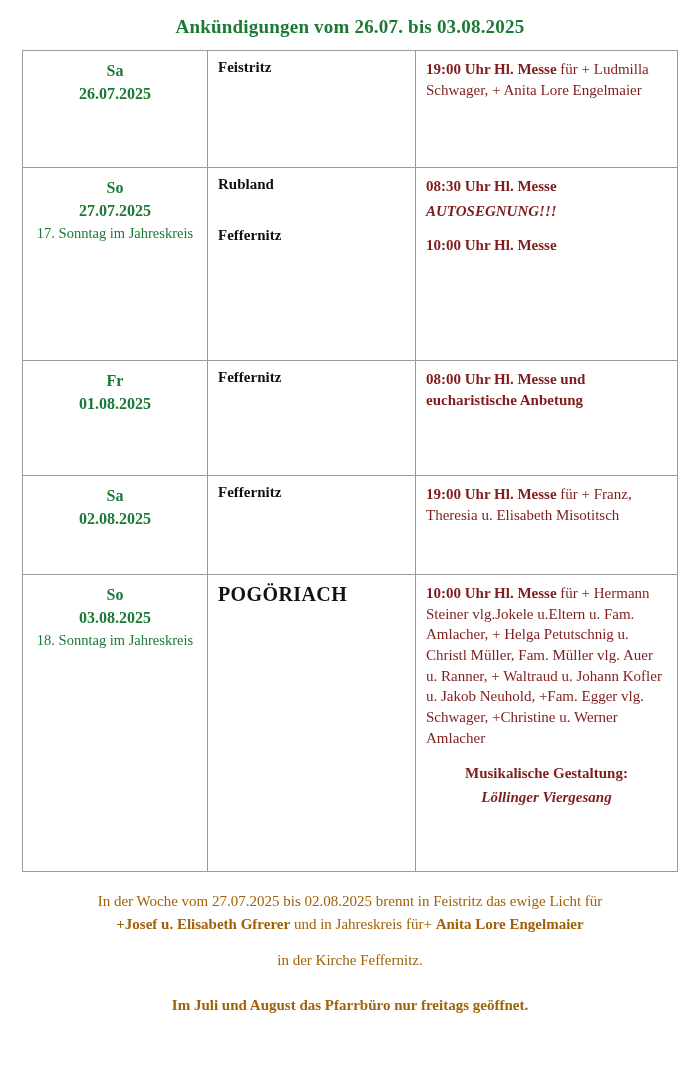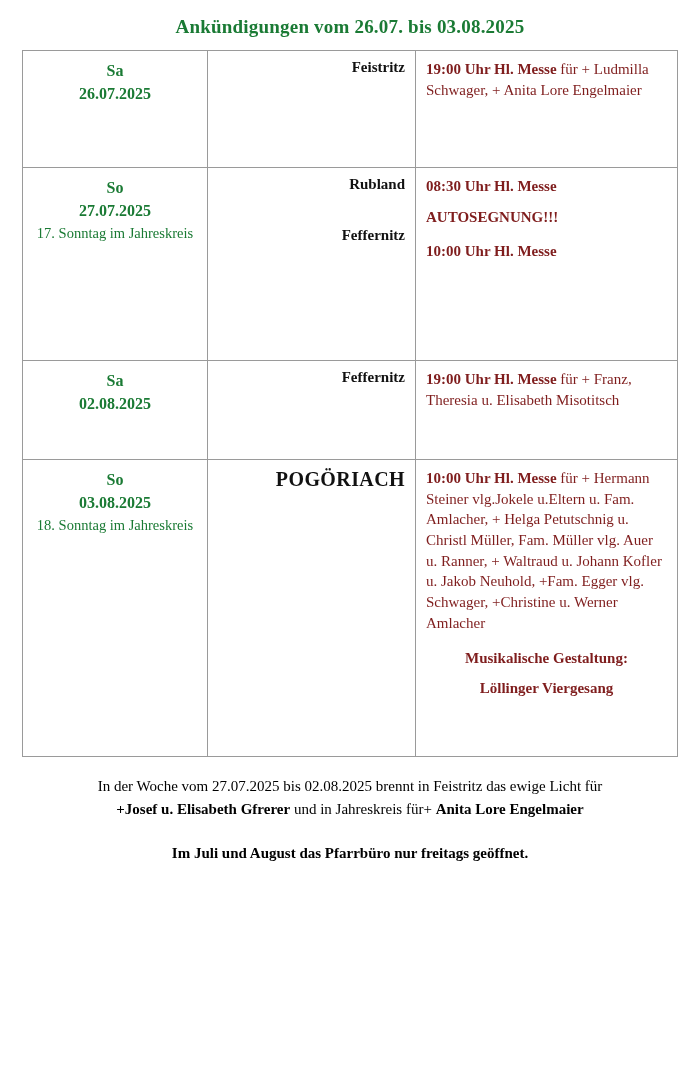--- a/index.html
+++ b/index.html
@@ -57,21 +57,21 @@
   }
   td.col-date .sub {
     display: block;
     font-weight: normal;
     font-size: 14.5px;
     line-height: 1.3;
     margin-top: 2px;
   }
   td.col-place {
     width: 187px;
-    text-align: right;
+    text-align: left;
     font-weight: bold;
     font-size: 15px;
     color: #111;
   }
   td.col-place .place-line {
     display: block;
   }
   td.col-place .place-big {
     font-size: 20px;
     letter-spacing: 0.4px;
@@ -85,21 +85,22 @@
     line-height: 1.38;
     color: #7f1d1d;
   }
   td.col-detail .bold {
     font-weight: bold;
   }
   td.col-detail p {
     margin: 0;
   }
   td.col-detail p + p {
-    margin-top: 10px;
+    margin-top: 4px;
+    font-style: italic;
   }
   td.col-detail .spacer {
     height: 14px;
   }
   td.col-detail .center {
     text-align: center;
     font-weight: bold;
   }
   .row-sa1 td { height: 100px; }
   .row-so1 td { height: 176px; }
@@ -107,21 +108,21 @@
   .row-sa2 td { height: 82px; }
   .row-so2 td { height: 280px; }
 
   .footer {
     width: 656px;
     margin: 0 auto;
     padding-top: 18px;
     font-size: 15px;
     line-height: 1.5;
     text-align: center;
-    color: #000000;
+    color: #a16207;
   }
   .footer .bold { font-weight: bold; margin-top: 20px; }
   .footer .blk { margin-bottom: 14px; }
   .footer .blk.last { margin-top: 22px; margin-bottom: 0; }
 </style>
 </head>
 <body>
 
 <div class="page">
 
@@ -155,20 +156,32 @@
           <span class="place-line">Feffernitz</span>
         </td>
         <td class="col-detail">
           <p class="bold">08:30 Uhr Hl. Messe</p>
           <p class="bold">AUTOSEGNUNG!!!</p>
           <div class="spacer"></div>
           <p class="bold">10:00 Uhr Hl. Messe</p>
         </td>
       </tr>
 
+      <tr class="row-fr">
+        <td class="col-date">
+          <span class="dow">Fr</span>
+          <span class="dat">01.08.2025</span>
+        </td>
+        <td class="col-place">
+          <span class="place-line">Feffernitz</span>
+        </td>
+        <td class="col-detail">
+          <p class="bold">08:00 Uhr Hl. Messe und eucharistische Anbetung</p>
+        </td>
+      </tr>
 
       <tr class="row-sa2">
         <td class="col-date">
           <span class="dow">Sa</span>
           <span class="dat">02.08.2025</span>
         </td>
         <td class="col-place">
           <span class="place-line">Feffernitz</span>
         </td>
         <td class="col-detail">
@@ -196,20 +209,21 @@
     </tbody>
   </table>
 
   <div class="footer">
     <div class="blk">
       <div>In der Woche vom 27.07.2025 bis 02.08.2025 brennt in Feistritz das ewige Licht für</div>
       <div><span class="bold">+Josef u. Elisabeth Gfrerer</span><span> und in Jahreskreis für+ </span><span class="bold">Anita Lore Engelmaier</span></div>
     </div>
 
     <div class="blk">
+      <div>in der Kirche Feffernitz.</div>
     </div>
 
     <div class="blk last">
       <div class="bold">Im Juli und August das Pfarrbüro nur freitags geöffnet.</div>
     </div>
   </div>
 
 </div>
 
 </body></html>

